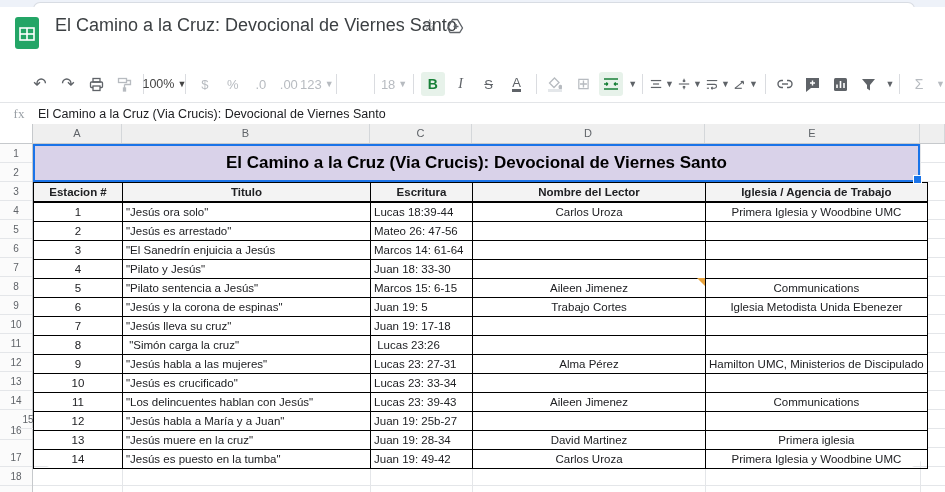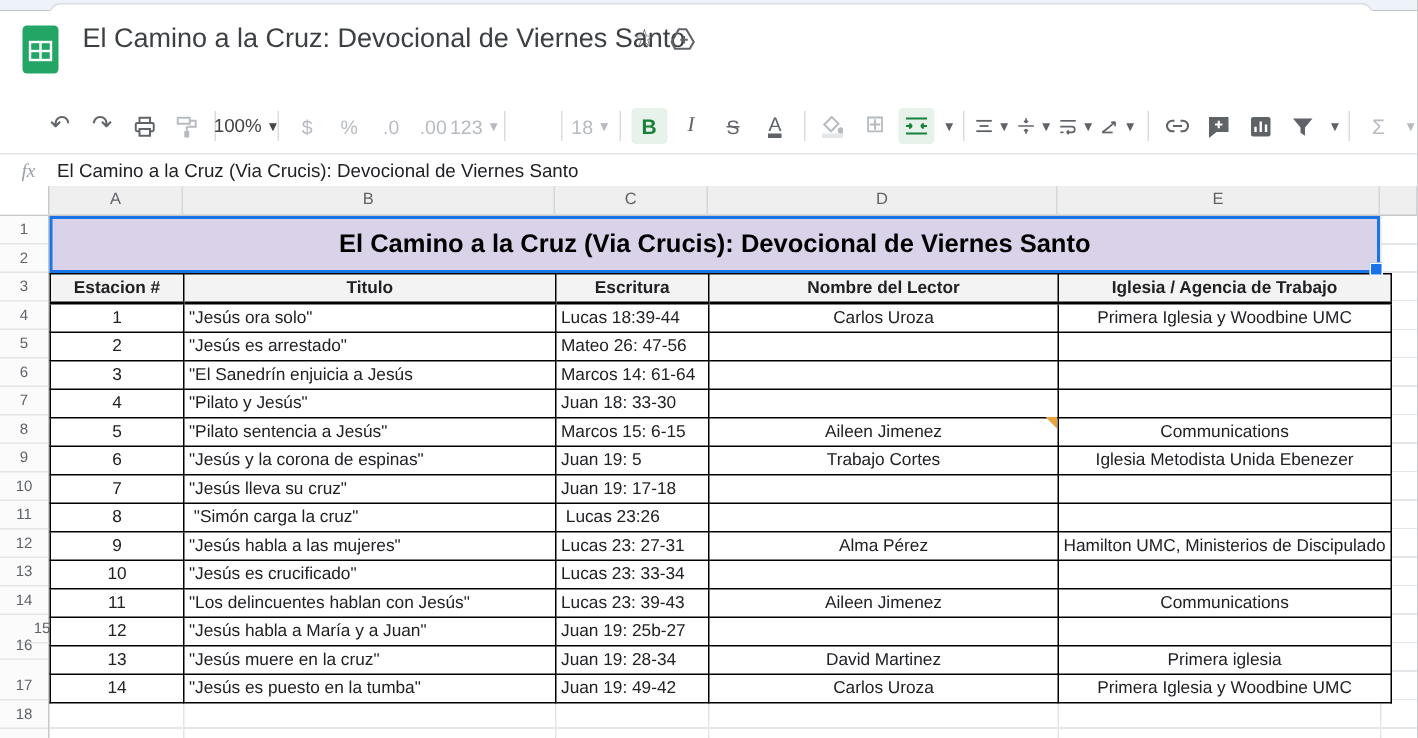--- a/index.html
+++ b/index.html
@@ -30,41 +30,41 @@
   .zoom-btn{font-size:12.5px;color:#444;}
   .fontfield{width:26px;}
   .bold-b{font-weight:bold;font-size:14px;}
   .ital-i{font-style:italic;font-family:"Liberation Serif",serif;font-size:14px;}
   .strike-s{text-decoration:line-through;font-size:13px;}
   .tcolor{font-size:13px;border-bottom:3px solid #5f6368;line-height:13px;}
   .fill-u{border-bottom:3px solid #e4e7ea;line-height:13px;}
   
   .formulabar{position:absolute;left:0;top:102px;width:945px;height:22px;background:#fff;
     border-top:1px solid #e3e5e8;border-bottom:1px solid #dadce0;display:flex;align-items:center;}
-  .fx{font-family:"Liberation Serif",serif;font-style:italic;font-size:13px;color:#9aa0a6;
+  .fx{font-family:"Liberation Serif",serif;font-size:13px;color:#9aa0a6;
     width:38px;text-align:center;}
   .fvalue{font-size:12.5px;color:#202124;white-space:nowrap;}
   
   .grid{position:absolute;left:0;top:124px;width:945px;height:368px;background:#fff;}
   .colheaders{position:absolute;left:0;top:0;height:20px;width:945px;background:#efefef;
     border-bottom:1px solid #c6c9cc;box-sizing:border-box;}
   .corner{position:absolute;left:0;top:0;width:33px;height:19px;background:#fff;
     border-right:1px solid #c6c9cc;box-sizing:border-box;}
   .colh{position:absolute;top:0;height:19px;line-height:19px;text-align:center;font-size:11px;
     color:#5f6368;border-right:1px solid #d4d7da;box-sizing:border-box;cursor:pointer;}
   .rowgutter{position:absolute;left:0;top:20px;width:33px;bottom:0;background:#fbfbfb;
     border-right:1px solid #c6c9cc;box-sizing:border-box;}
   .rowh{position:absolute;left:0;width:32px;height:19px;line-height:19px;text-align:center;
     font-size:10px;color:#5f6368;border-bottom:1px solid #e4e6e9;box-sizing:border-box;cursor:pointer;}
   .underlay{position:absolute;left:33px;right:0;top:20px;bottom:0;
     background:repeating-linear-gradient(to bottom,transparent 0,transparent 18px,#e4e6e9 18px,#e4e6e9 19px);}
   .vline{position:absolute;top:20px;bottom:0;width:1px;background:#e4e6e9;}
   
   table.sheet{position:absolute;left:33px;top:58px;border-collapse:collapse;table-layout:fixed;
-    background:#fff;}
+    background:#fff;border-radius:26px;}
   table.sheet td,table.sheet th{border:1px solid #000;height:18px;padding:0 3px;
     font-size:11.5px;overflow:hidden;white-space:pre;font-weight:normal;}
   table.sheet th{background:#f3f3f3;font-weight:bold;text-align:center;border-bottom:2px solid #000;}
   td.col-a{text-align:center;font-weight:bold;}
   td.col-b,td.col-c{text-align:left;}
   td.col-d,td.col-e{text-align:center;}
   td.overflow{overflow:visible;white-space:nowrap;text-align:center;}
   
   .merged-title{position:absolute;left:33px;top:20px;width:887px;height:38px;box-sizing:border-box;
     background:#d9d2e9;border:2px solid #1a73e8;display:flex;align-items:center;justify-content:center;

